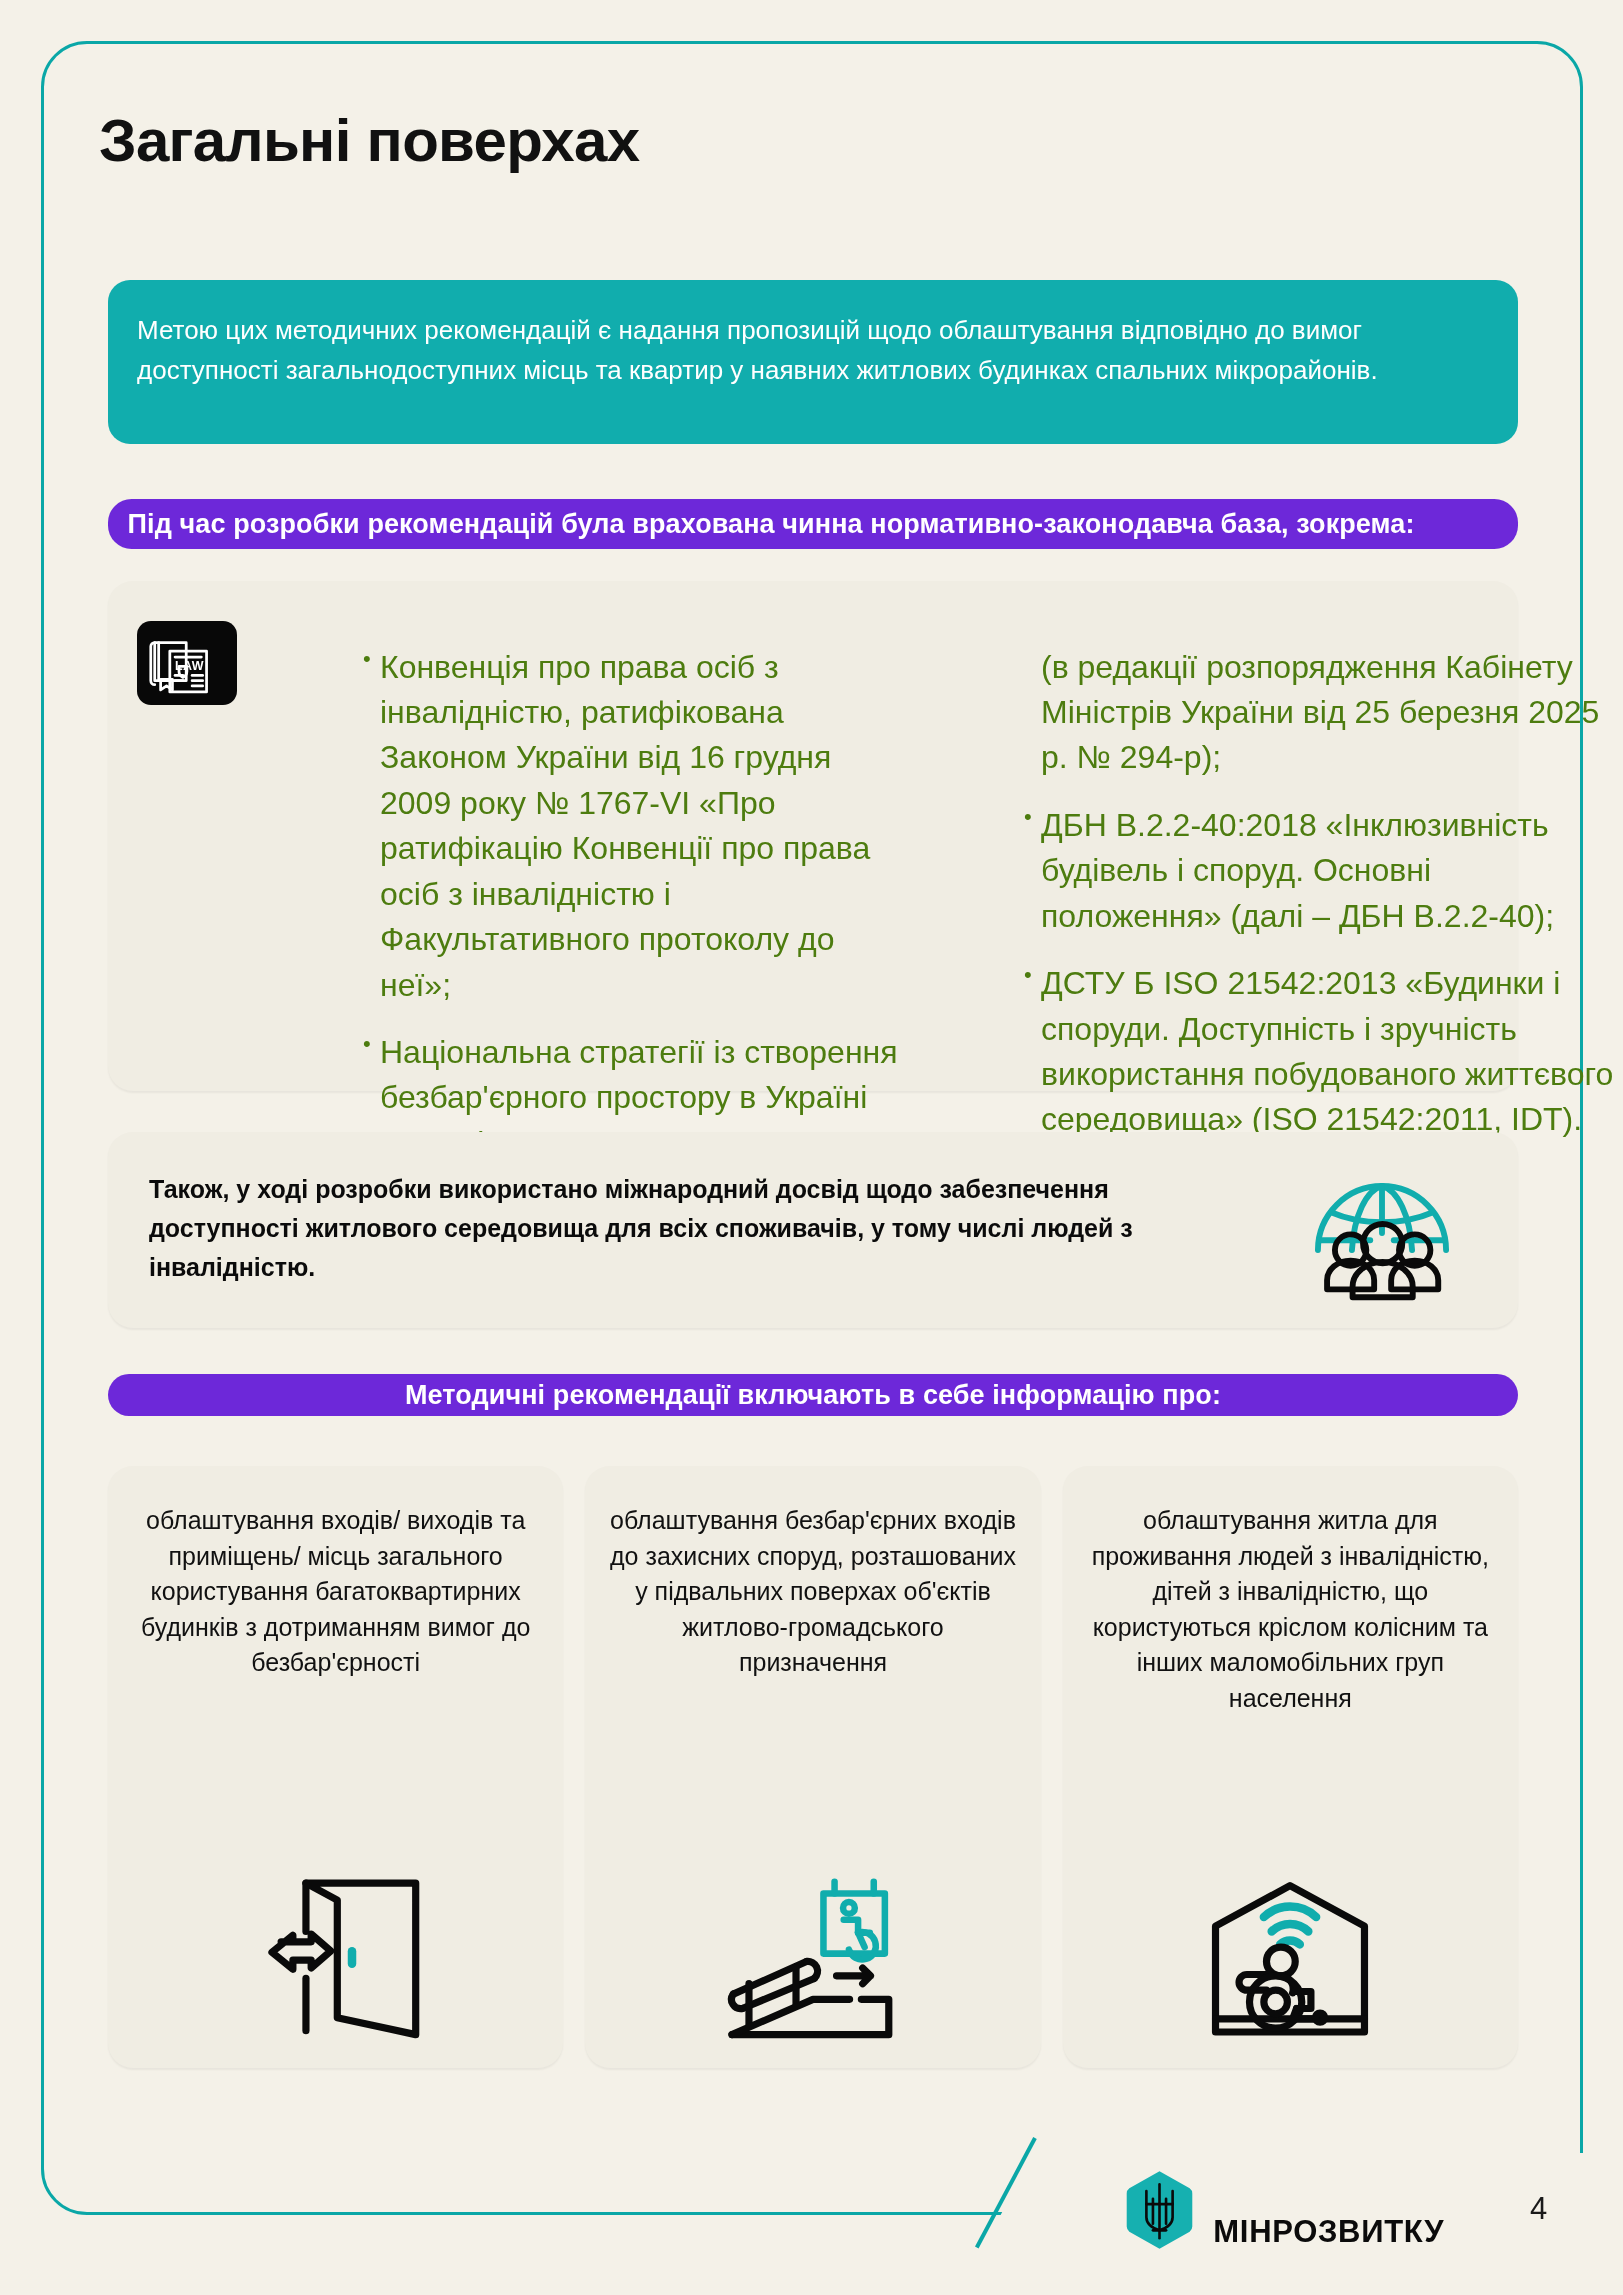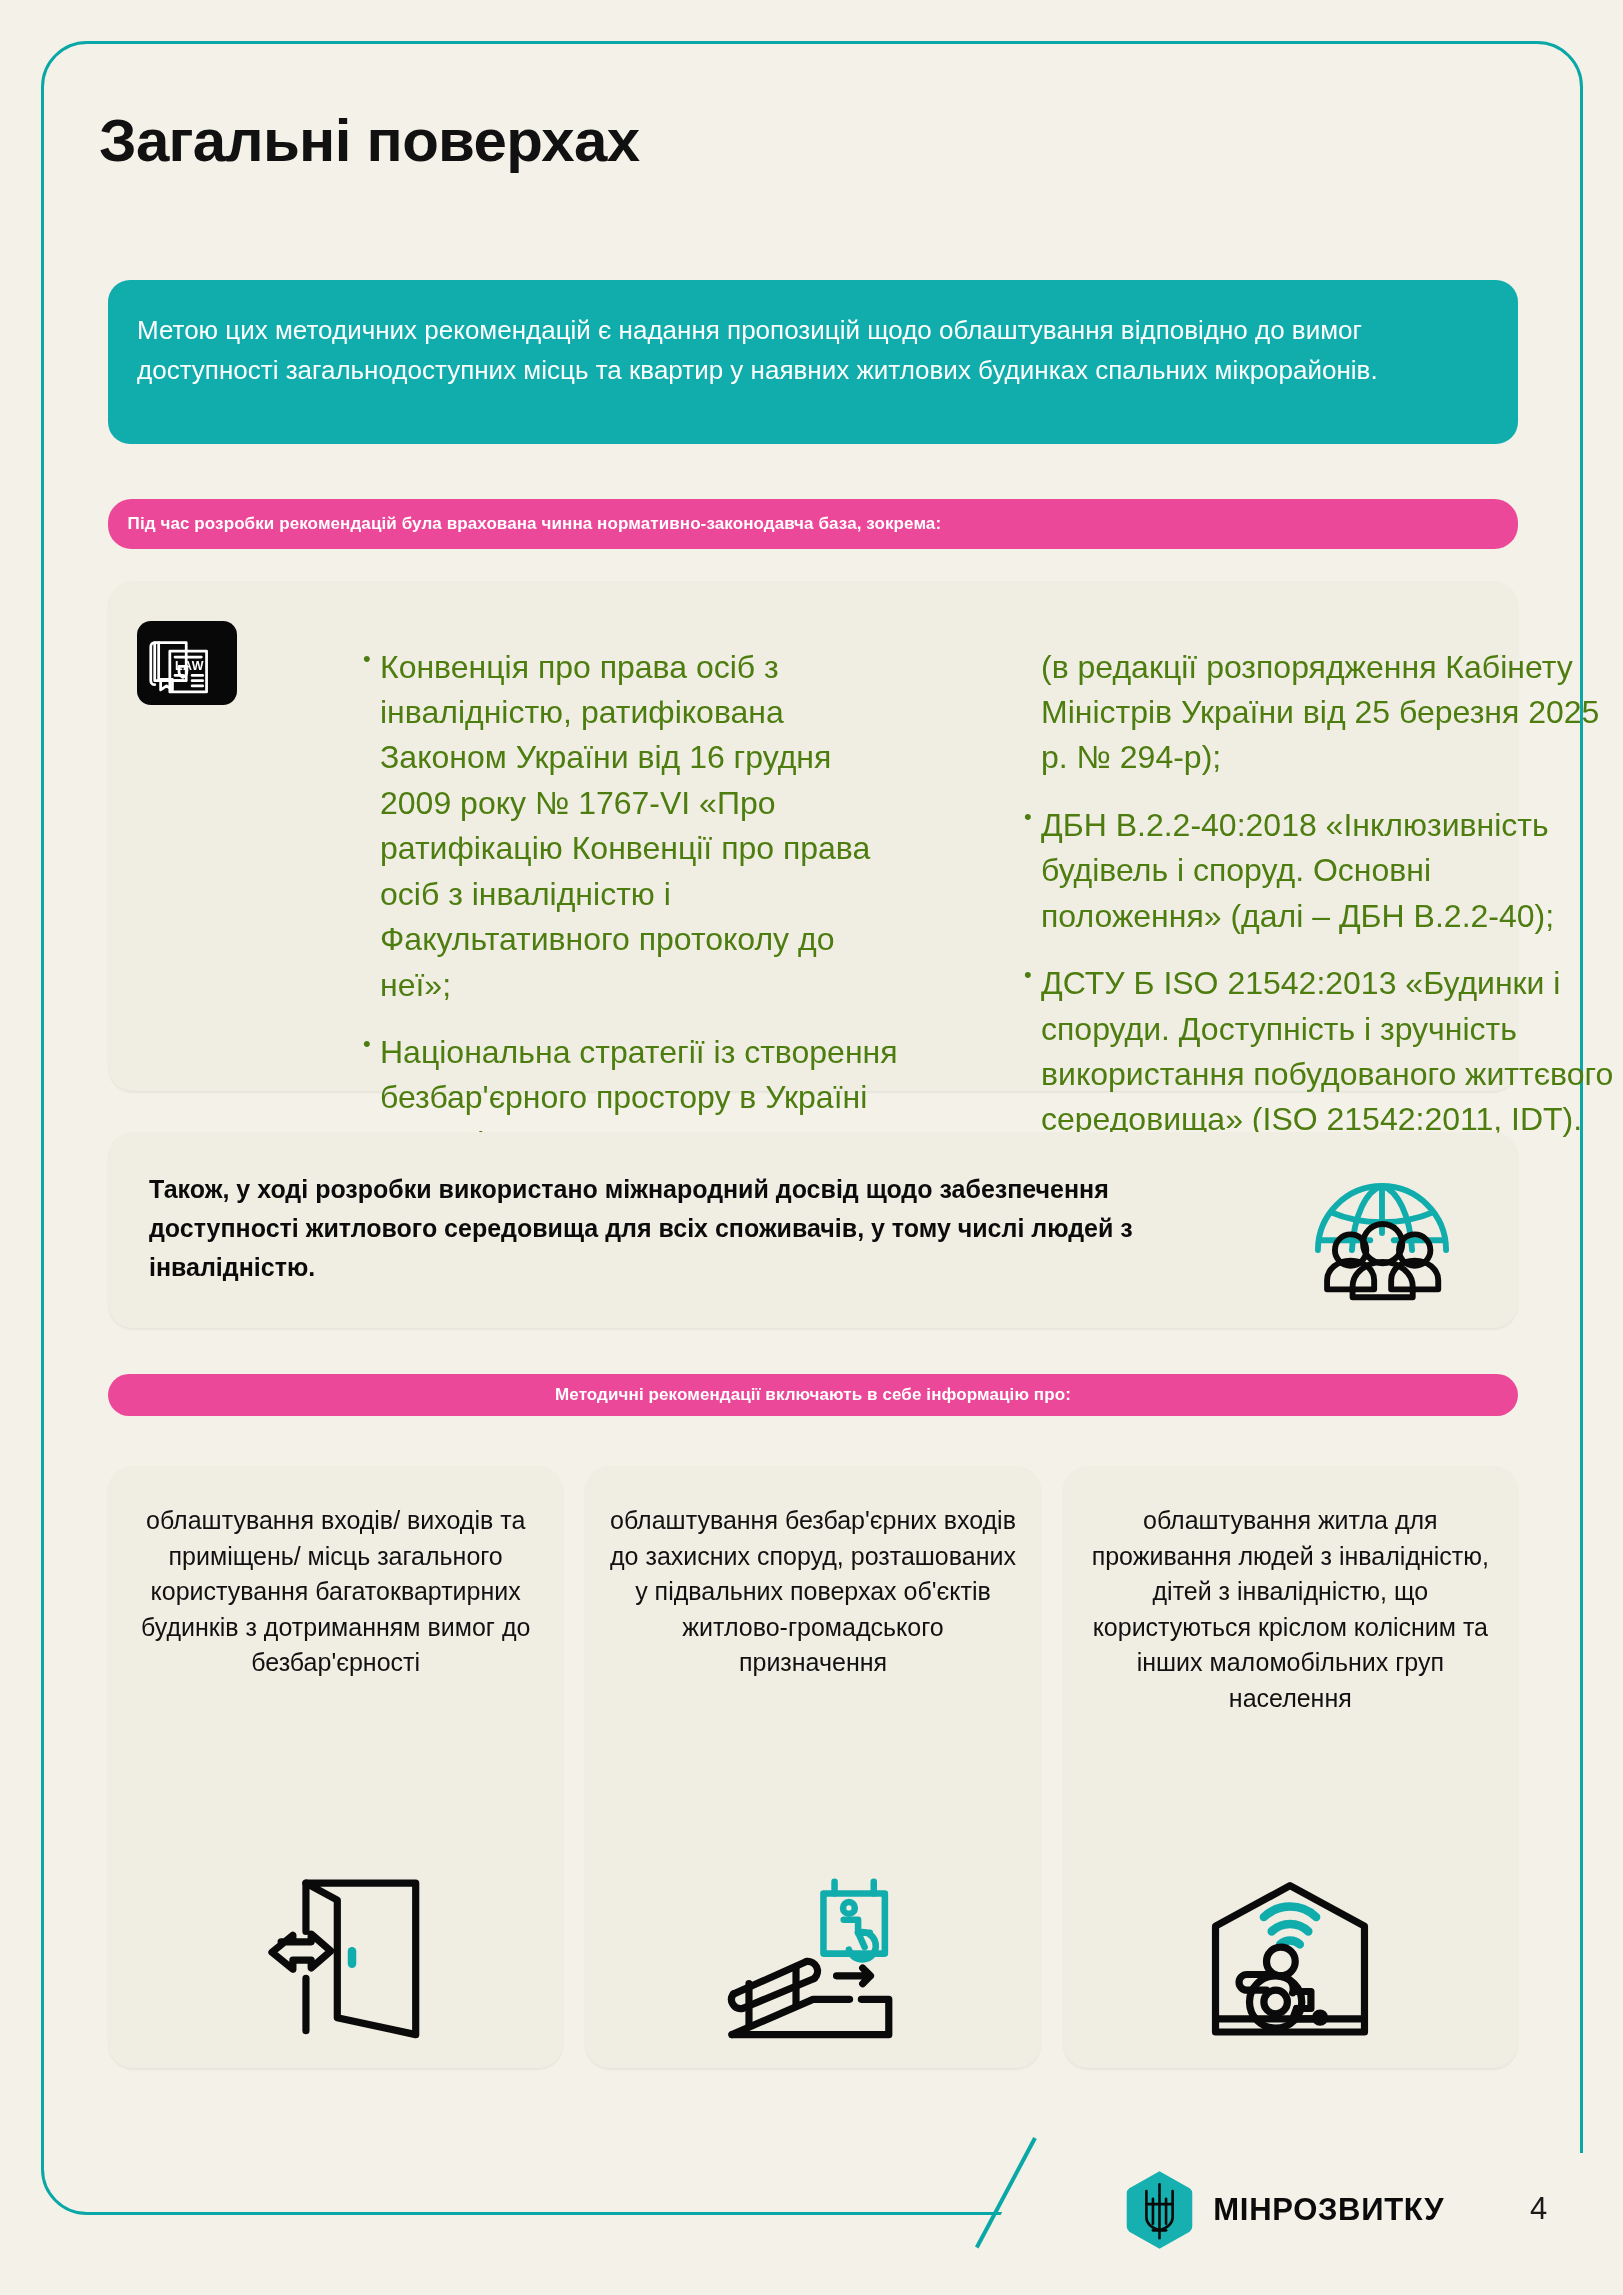--- a/index.html
+++ b/index.html
@@ -82,24 +82,24 @@
     padding: 31px 29px;
     color: #FFFFFF;
     font-size: 26px;
     line-height: 1.52;
     font-weight: 500;
   }
 
   
   .banner {
     position: absolute;
-    background: #ec4899;
+    background: #6d28d9;
     border-radius: 23.6px;
     color: #FFFFFF;
-    font-size: 17px;
+    font-size: 27px;
     font-weight: 700;
     display: flex;
     align-items: center;
     justify-content: center;
     letter-spacing: 0.1px;
   }
   .banner-law {
     left: 108px;
     top: 499px;
     width: 1410px;
@@ -223,21 +223,21 @@
     align-items: flex-end;
     justify-content: center;
   }
 
   
   .footer-logo {
     position: absolute;
     left: 1124px;
     top: 2170px;
     display: flex;
-    align-items: center;
+    align-items: flex-end;
     gap: 18.3px;
   }
   .logo-hex {
     width: 71px;
     height: 80px;
     position: relative;
   }
   .logo-word {
     font-size: 31px;
     font-weight: 700;

